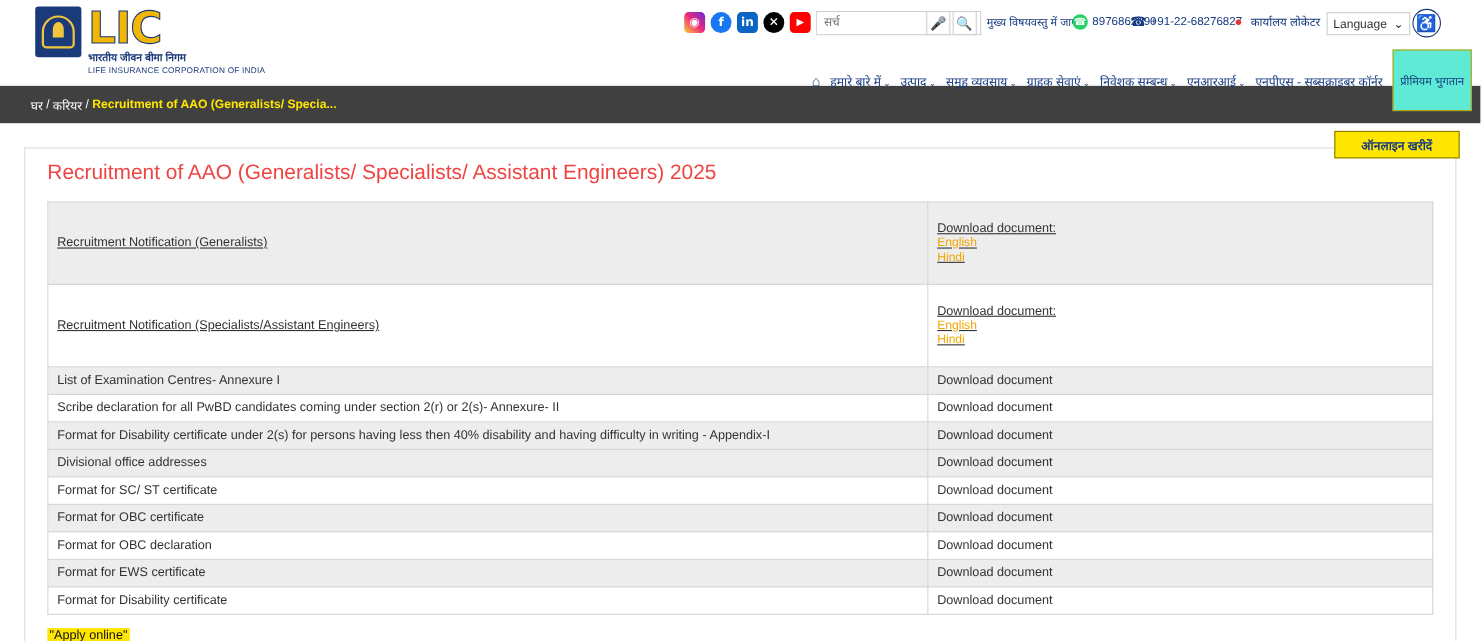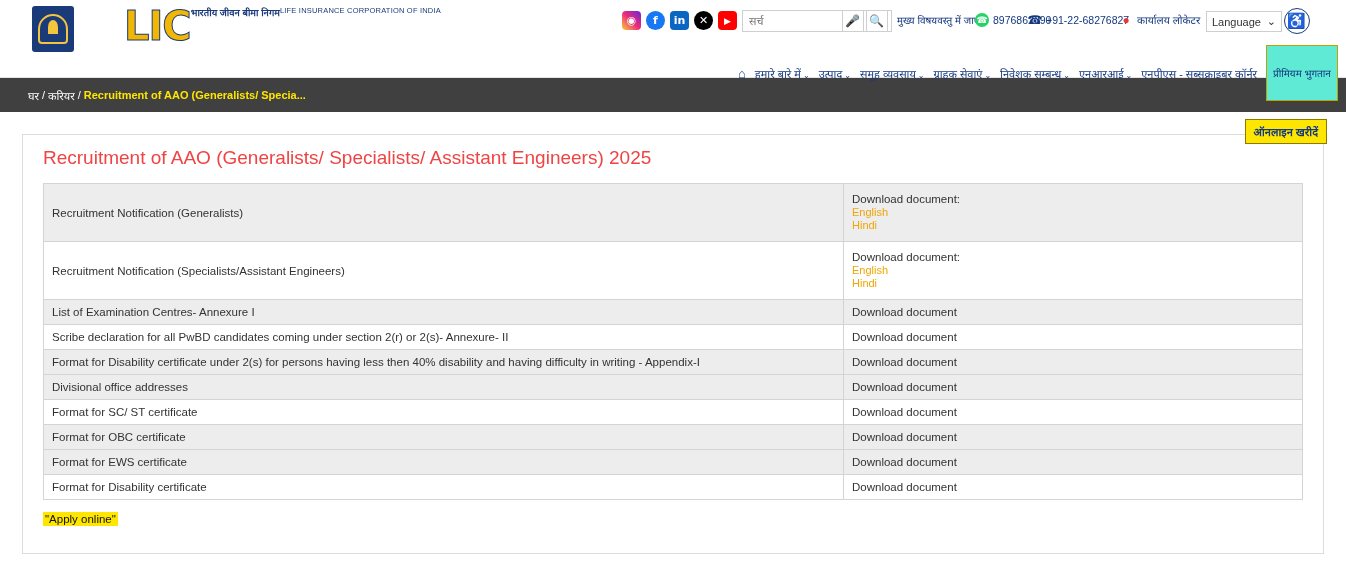--- a/index.html
+++ b/index.html
@@ -40,21 +40,21 @@
   }
   .logo-emblem .hands:after {
     content: "";
     position: absolute;
     left: 50%; top: 4px;
     width: 10px; height: 14px;
     margin-left: -5px;
     background: #f2c53d;
     border-radius: 50% 50% 0 0;
   }
-  .logo-text-block { display: flex; flex-direction: row; margin-left: 44px; }
+  .logo-text-block { display: flex; flex-direction: column; }
   .lic-big {
     font-size: 40px;
     font-weight: 700;
     letter-spacing: -1px;
     color: #f2b705;
     line-height: 40px;
     -webkit-text-stroke: 1px #1b3a7a;
     font-family: "DejaVu Sans", sans-serif;
   }
   .lic-hindi {
@@ -218,21 +218,21 @@
     padding: 0 20px 10px 20px;
   }
   .buy-online {
     position: absolute;
     right: -4px; top: -16px;
     background: #ffe600;
     border: 1px solid #8c7a00;
     color: #14387f;
     font-size: 11px;
     font-weight: 700;
-    padding: 4px 8px;
+    padding: 4px 24px;
     cursor: pointer;
   }
   h1.title {
     font-size: 19px;
     font-weight: 400;
     color: #ef4444;
     margin: 12px 0 14px 0;
   }
   table.docs {
     width: 100%;
@@ -240,21 +240,21 @@
     table-layout: fixed;
   }
   table.docs td {
     border: 1px solid #d4d4d4;
     font-size: 11.5px;
     color: #333;
     padding: 6px 8px;
     vertical-align: middle;
   }
   table.docs td.left { width: 800px; }
-  td.tall { height: 58px; }
+  td.tall { height: 75px; text-decoration: underline; }
   tr.shade td { background: #ededed; }
   tr.plain td { background: #ffffff; }
   .dl-label { display: block; margin-bottom: 1px; }
   .lnk {
     color: #f0a500;
     text-decoration: none;
     display: block;
     font-size: 11px;
     line-height: 13px;
     cursor: pointer;
@@ -387,20 +387,24 @@
           <td>Download document</td>
         </tr>
         <tr class="plain">
           <td class="left">Format for SC/ ST certificate</td>
           <td>Download document</td>
         </tr>
         <tr class="shade">
           <td class="left">Format for OBC certificate</td>
           <td>Download document</td>
         </tr>
+        <tr class="plain">
+          <td class="left">Format for OBC declaration</td>
+          <td>Download document</td>
+        </tr>
         <tr class="shade">
           <td class="left">Format for EWS certificate</td>
           <td>Download document</td>
         </tr>
         <tr class="plain">
           <td class="left">Format for Disability certificate</td>
           <td>Download document</td>
         </tr>
       </tbody>
     </table>

